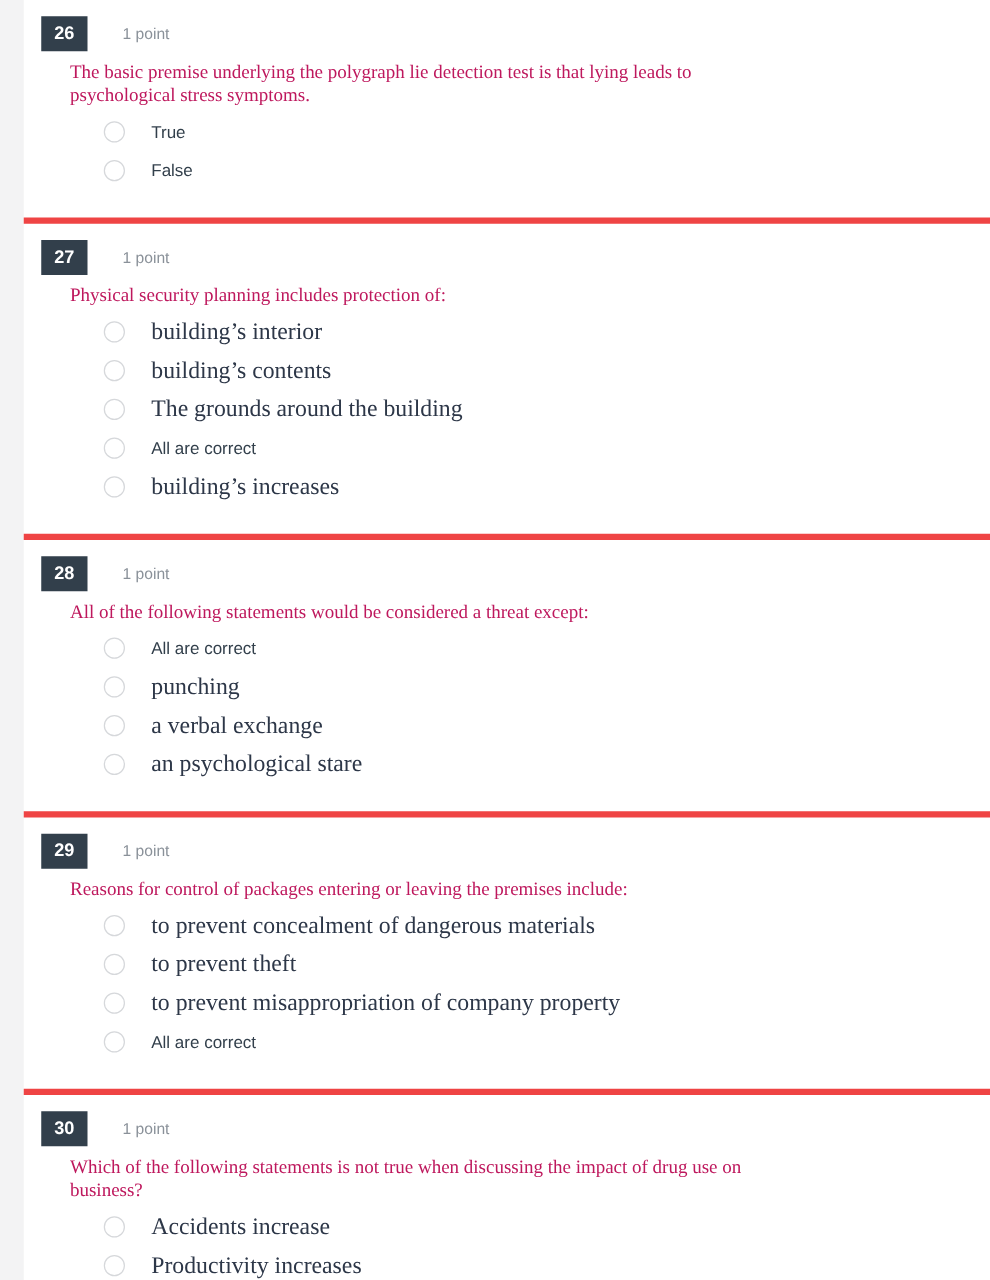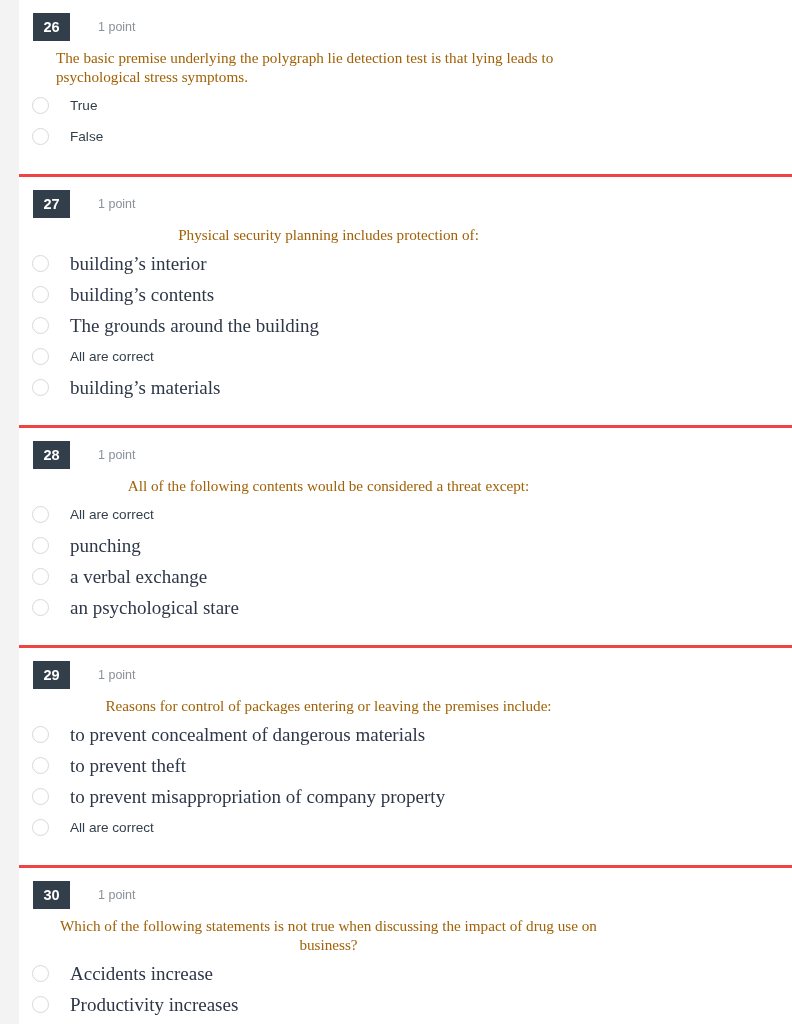--- a/index.html
+++ b/index.html
@@ -34,22 +34,21 @@
     background: #ffffff;
   }
 
   .question-block {
     position: relative;
     background: #ffffff;
     padding: 0 0 0 0;
     box-sizing: border-box;
   }
   .question-block + .question-block {
-    border-top: 3px solid #ef4444;
-    text-align: center;
+    border-top: 5px solid #ef4444;
   }
 
   .q-header {
     display: flex;
     align-items: center;
     padding-left: 33px;
     padding-top: 13px;
   }
 
   .q-badge {
@@ -73,35 +72,35 @@
     font-size: 12.5px;
     font-family: "Liberation Sans", sans-serif;
   }
 
   .q-text {
     margin: 7px 0 0 56px;
     padding-right: 48px;
     font-family: "Liberation Serif", serif;
     font-size: 15.2px;
     line-height: 19px;
-    color: #a16207;
+    color: #be185d;
     max-width: 545px;
   }
 
   .options {
     margin: 4px 0 0 0;
     padding: 0;
     list-style: none;
   }
 
   .option {
     display: flex;
     align-items: center;
     height: 31px;
-    padding-left: 32px;
+    padding-left: 83px;
     box-sizing: border-box;
   }
 
   .radio {
     width: 17px;
     height: 17px;
     min-width: 17px;
     border-radius: 50%;
     border: 1.3px solid #d6d8db;
     background: #ffffff;
@@ -170,31 +169,31 @@
         <li class="option">
           <span class="radio"></span>
           <span class="option-label">The grounds around the building</span>
         </li>
         <li class="option">
           <span class="radio"></span>
           <span class="option-label sans">All are correct</span>
         </li>
         <li class="option">
           <span class="radio"></span>
-          <span class="option-label">building’s materials</span>
+          <span class="option-label">building’s increases</span>
         </li>
       </ul>
       <div class="block-pad-bottom"></div>
     </div>
     <div class="question-block">
       <div class="q-header">
         <div class="q-badge">28</div>
         <div class="q-points">1 point</div>
       </div>
-      <div class="q-text">All of the following contents would be considered a threat except:</div>
+      <div class="q-text">All of the following statements would be considered a threat except:</div>
       <ul class="options">
         <li class="option">
           <span class="radio"></span>
           <span class="option-label sans">All are correct</span>
         </li>
         <li class="option">
           <span class="radio"></span>
           <span class="option-label">punching</span>
         </li>
         <li class="option">

